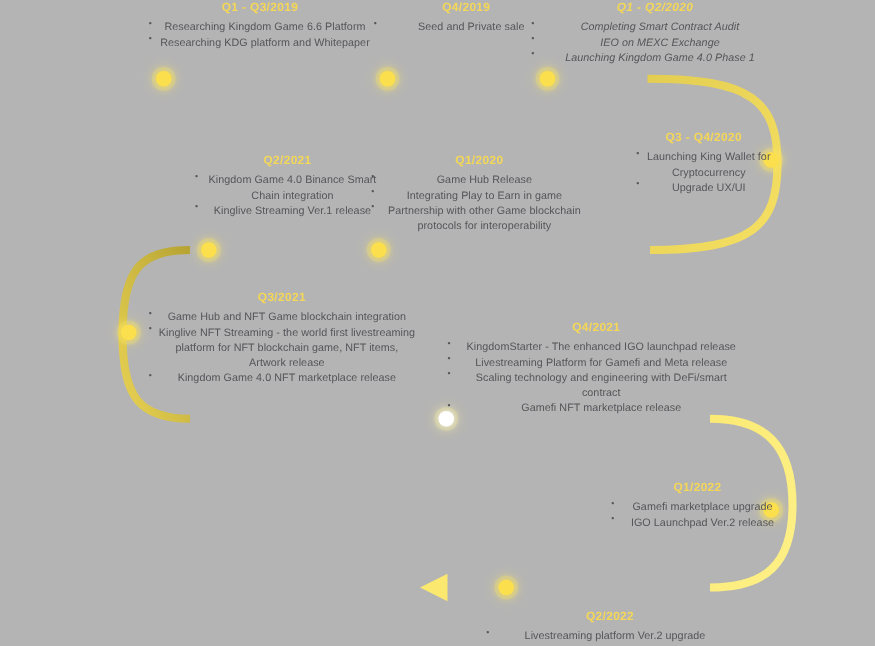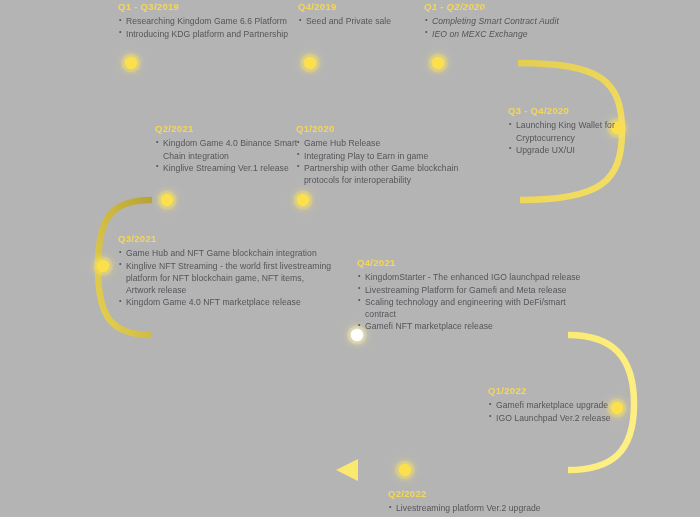--- a/index.html
+++ b/index.html
@@ -12,20 +12,21 @@
     height: 517px;
     background: #b4b4b4;
     font-family: "Liberation Sans", sans-serif;
     overflow: hidden;
     position: relative;
   }
   #roadmap {
     position: relative;
     width: 681px;
     height: 517px;
+    text-align: center;
   }
   #timeline-svg {
     position: absolute;
     left: 0;
     top: 0;
     width: 700px;
     height: 517px;
   }
   .milestone {
     position: absolute;
@@ -183,36 +184,37 @@
           <circle cx="405" cy="470" r="9.5" fill="#fbe86e" opacity="0.35" filter="url(#glow-soft)"></circle>
           <circle cx="405" cy="470" r="6.2" fill="#fbdf4e" filter="url(#glow)"></circle>
         </g>
       </g>
   </svg>
 
   <div class="milestone" id="ms-2019a">
     <div class="milestone-title">Q1 - Q3/2019</div>
     <ul class="milestone-list">
       <li>Researching Kingdom Game 6.6 Platform</li>
-      <li>Introducing KDG platform and Partnership</li>
+      <li>Researching KDG platform and Whitepaper</li>
     </ul>
   </div>
 
   <div class="milestone" id="ms-2019b">
     <div class="milestone-title">Q4/2019</div>
     <ul class="milestone-list">
       <li>Seed and Private sale</li>
     </ul>
   </div>
 
   <div class="milestone" id="ms-2020a">
     <div class="milestone-title">Q1 - Q2/2020</div>
     <ul class="milestone-list">
       <li>Completing Smart Contract Audit</li>
       <li>IEO on MEXC Exchange</li>
+      <li>Launching Kingdom Game 4.0 Phase 1</li>
     </ul>
   </div>
 
   <div class="milestone" id="ms-2020b">
     <div class="milestone-title">Q3 - Q4/2020</div>
     <ul class="milestone-list">
       <li>Launching King Wallet for Cryptocurrency</li>
       <li>Upgrade UX/UI</li>
     </ul>
   </div>

